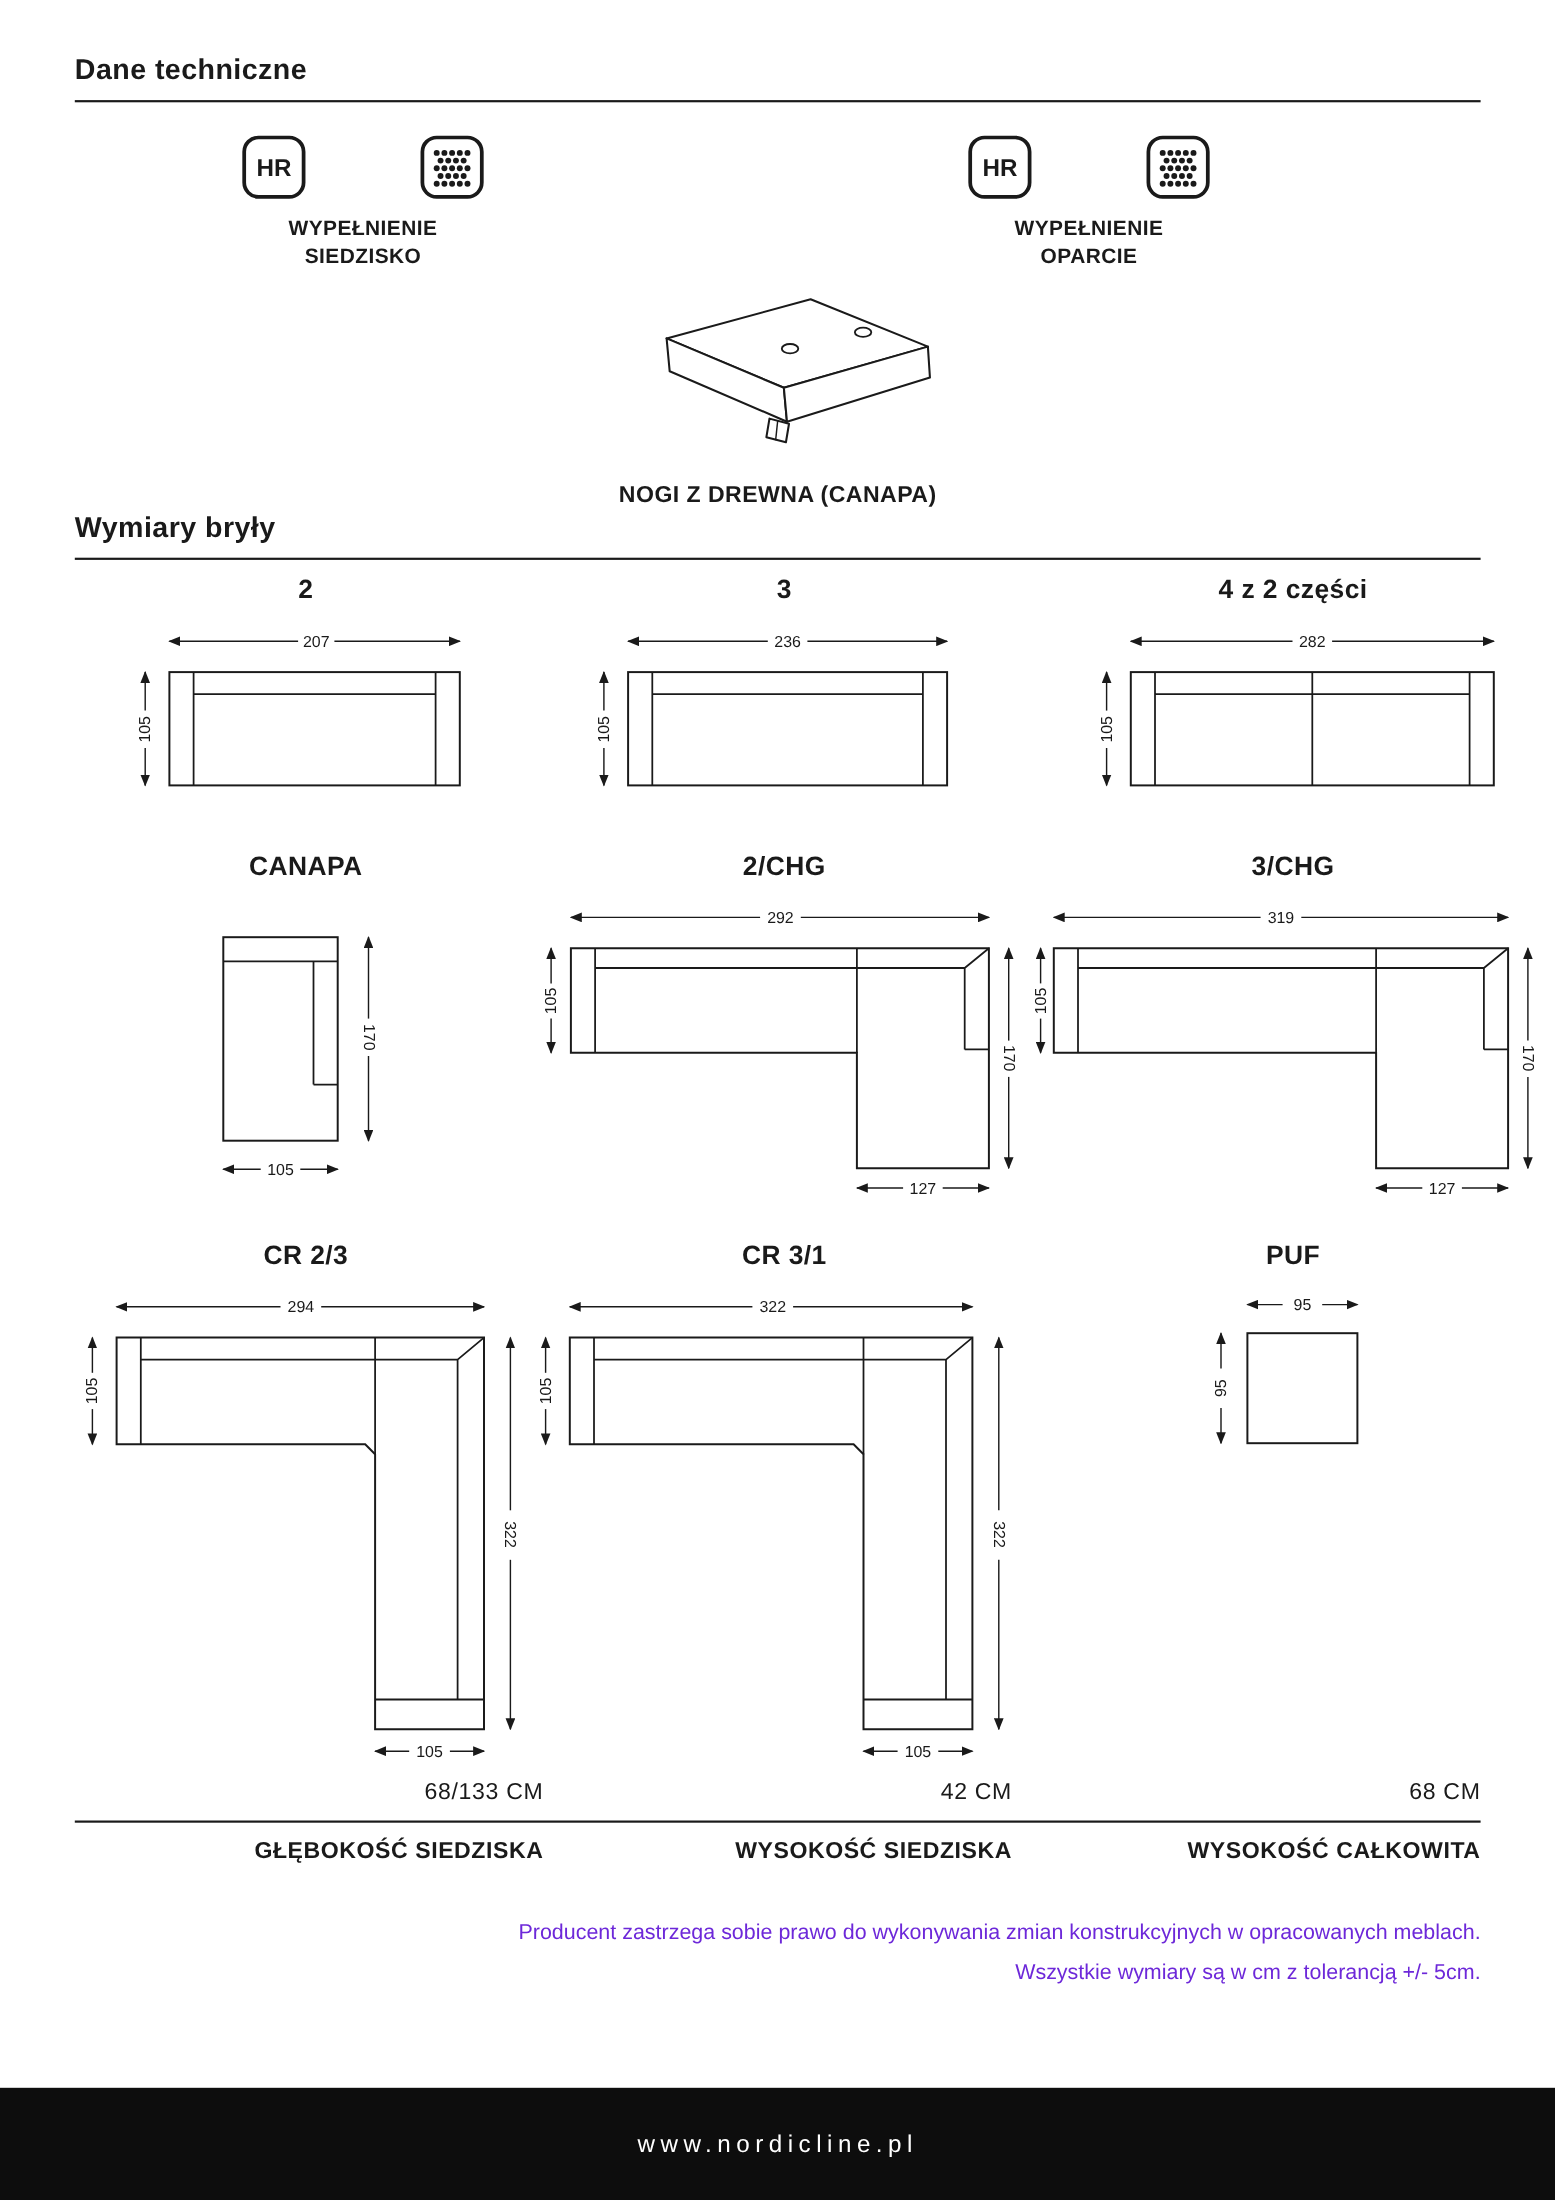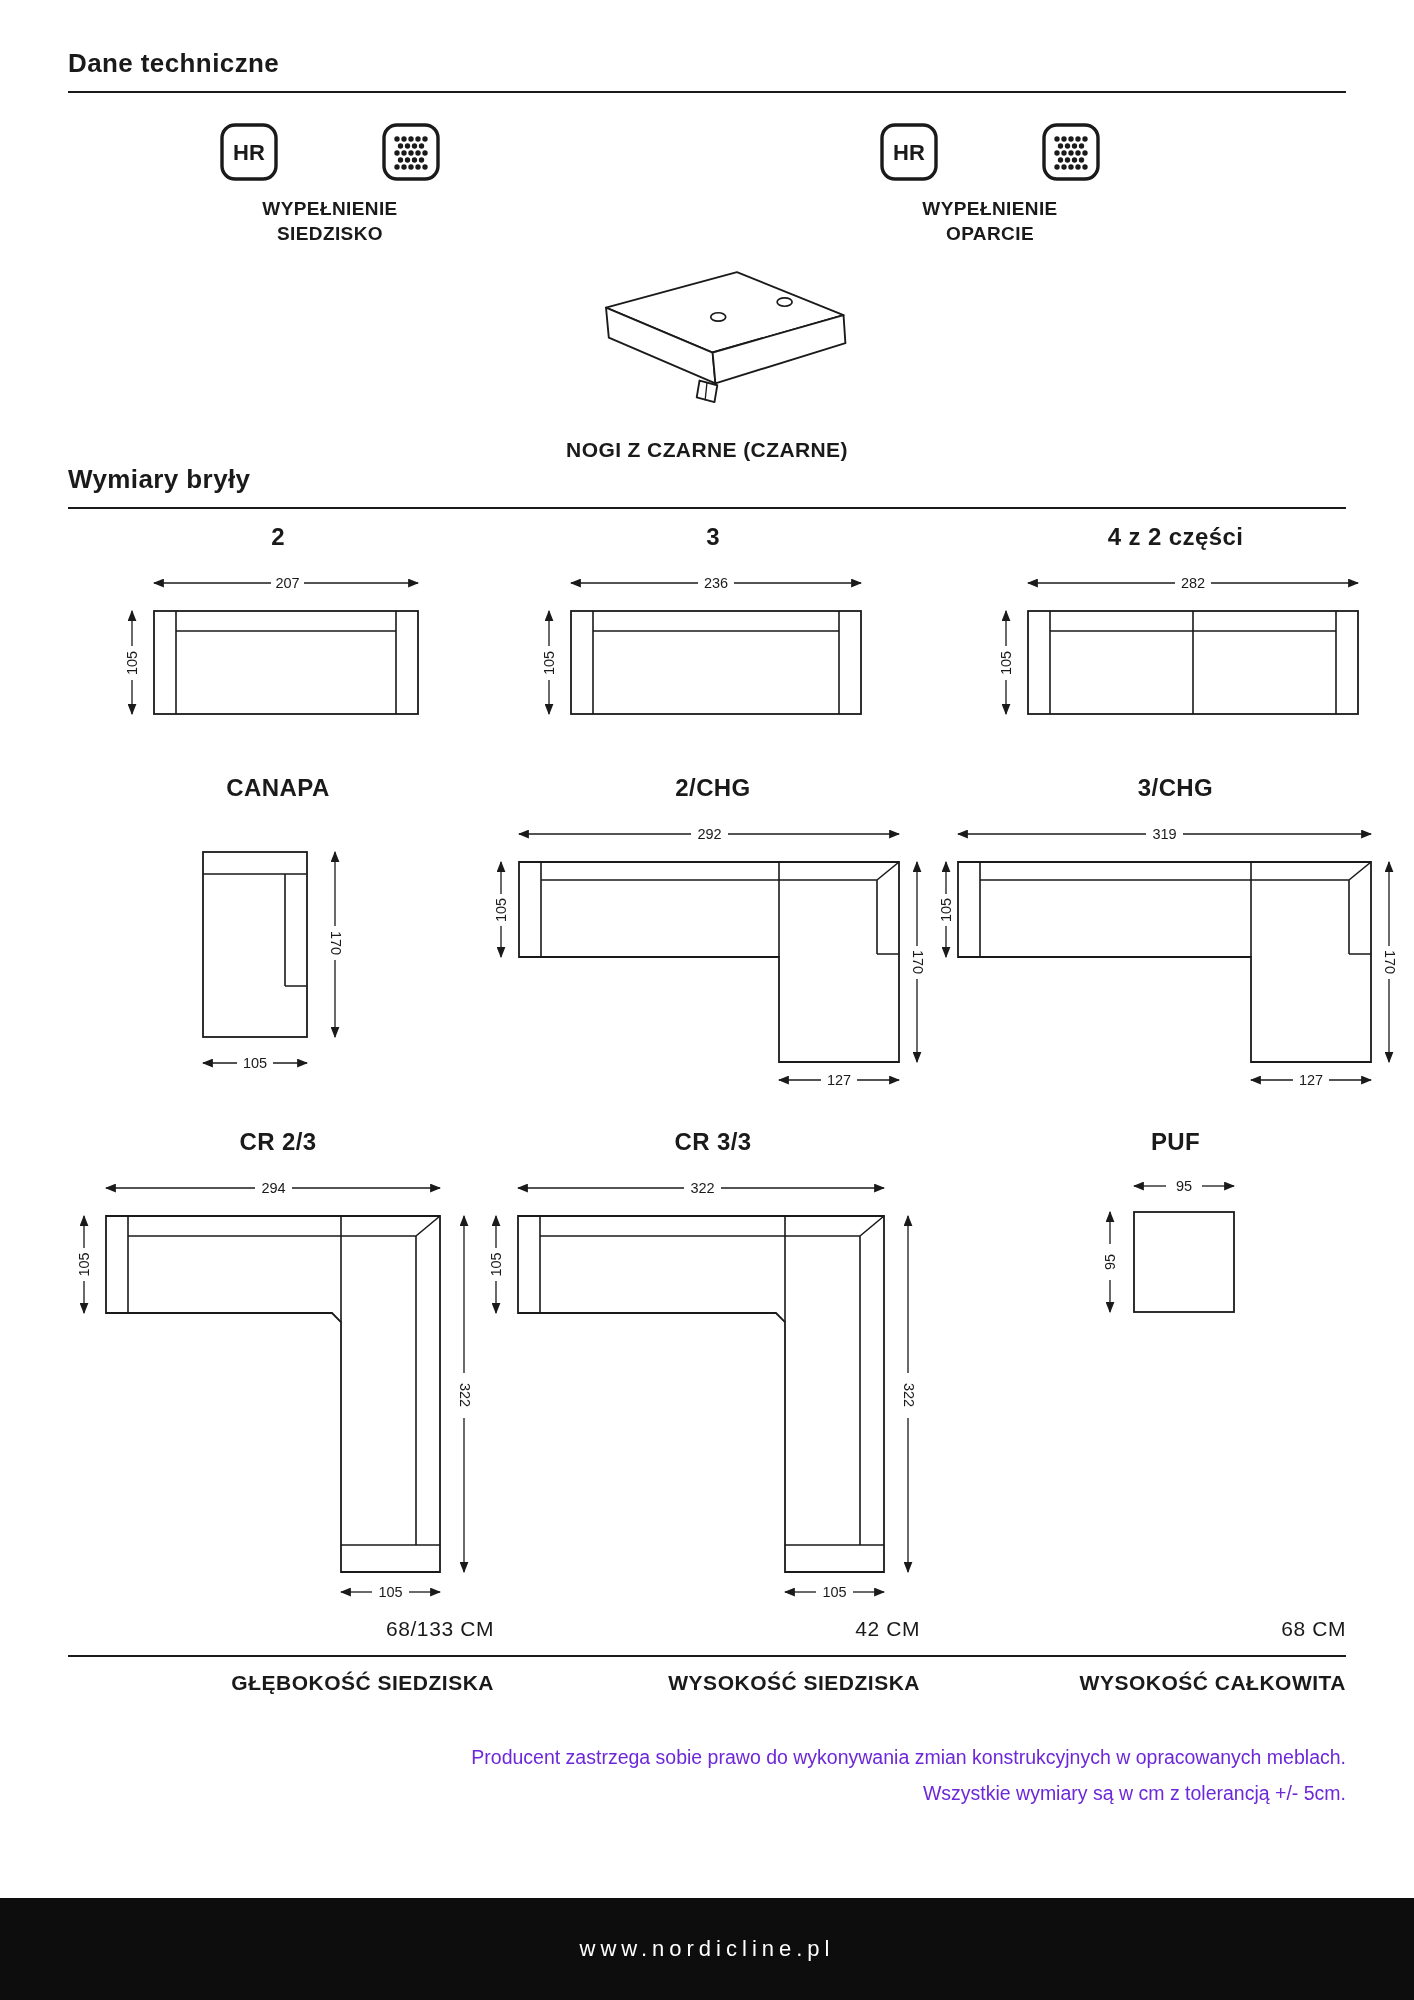--- a/index.html
+++ b/index.html
@@ -156,21 +156,21 @@
   <div class="legs-fig">
     <svg width="300" height="173" viewBox="0 0 320 185">
       <path class="box3d" d="M52,52 L192,14 L306,60 L166,100 Z"></path>
       <path class="box3d" d="M52,52 L166,100 L169,133 L55,84 Z"></path>
       <path class="box3d" d="M166,100 L306,60 L308,90 L169,133 Z"></path>
       <path class="box3d" d="M152,130 L171,135 L168,153 L149,148 Z"></path>
       <line x1="160" y1="132" x2="158" y2="151" stroke="#1a1a1a" stroke-width="1.4"></line>
       <ellipse class="hole" cx="172" cy="62" rx="8" ry="4.5"></ellipse>
       <ellipse class="hole" cx="243" cy="46" rx="8" ry="4.5"></ellipse>
     </svg>
-    <div class="legs-caption">NOGI Z CZARNE (CZARNE)</div>
+    <div class="legs-caption">NOGI Z DREWNA (CANAPA)</div>
   </div>
 
   <div class="sec-head2">
     <div class="sec-title">Wymiary bryły</div>
     <hr class="rule">
   </div>
 
   <div class="dgrid">
 
     <div class="dcell r1">
@@ -283,21 +283,21 @@
         <path class="dl" d="M396,48 V205" marker-start="url(#ah)"></path>
         <path class="dl" d="M396,250 V404" marker-end="url(#ah)"></path>
         <text class="dim" x="396" y="227" dy="4.5" text-anchor="middle" transform="rotate(90 396 227)">322</text>
         <path class="dl" d="M273,424 H304" marker-start="url(#ah)"></path>
         <path class="dl" d="M341,424 H372" marker-end="url(#ah)"></path>
         <text class="dim" x="322.5" y="429" text-anchor="middle">105</text>
       </svg>
     </div>
 
     <div class="dcell r3">
-      <div class="dtitle">CR 3/3</div>
+      <div class="dtitle">CR 3/1</div>
       <svg width="450" height="435" viewBox="0 0 450 435">
         <path class="dl" d="M30,20 H196" marker-start="url(#ah)"></path>
         <path class="dl" d="M233,20 H396" marker-end="url(#ah)"></path>
         <text class="dim" x="214.5" y="25" text-anchor="middle">322</text>
         <path class="dl" d="M8,48 V80" marker-start="url(#ah)"></path>
         <path class="dl" d="M8,113 V145" marker-end="url(#ah)"></path>
         <text class="dim" x="8" y="96.5" dy="4.5" text-anchor="middle" transform="rotate(-90 8 96.5)">105</text>
         <path class="ol" d="M30,48 L396,48 L396,404 L297,404 L297,154 L288,145 L30,145 Z"></path>
         <path class="il" d="M52,48 V145 M52,68 H372 M396,48 L372,68 M372,68 V377 M297,48 V154 M297,377 H396"></path>
         <path class="dl" d="M420,48 V205" marker-start="url(#ah)"></path>

